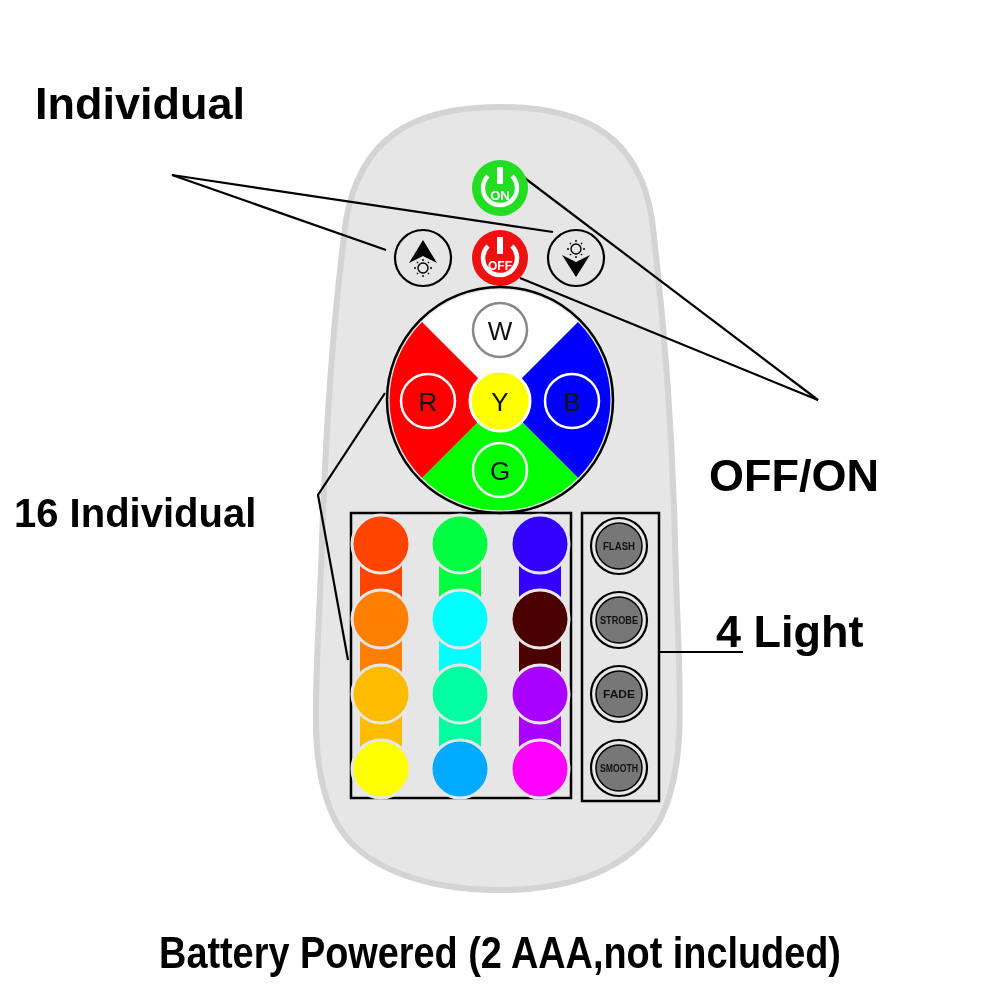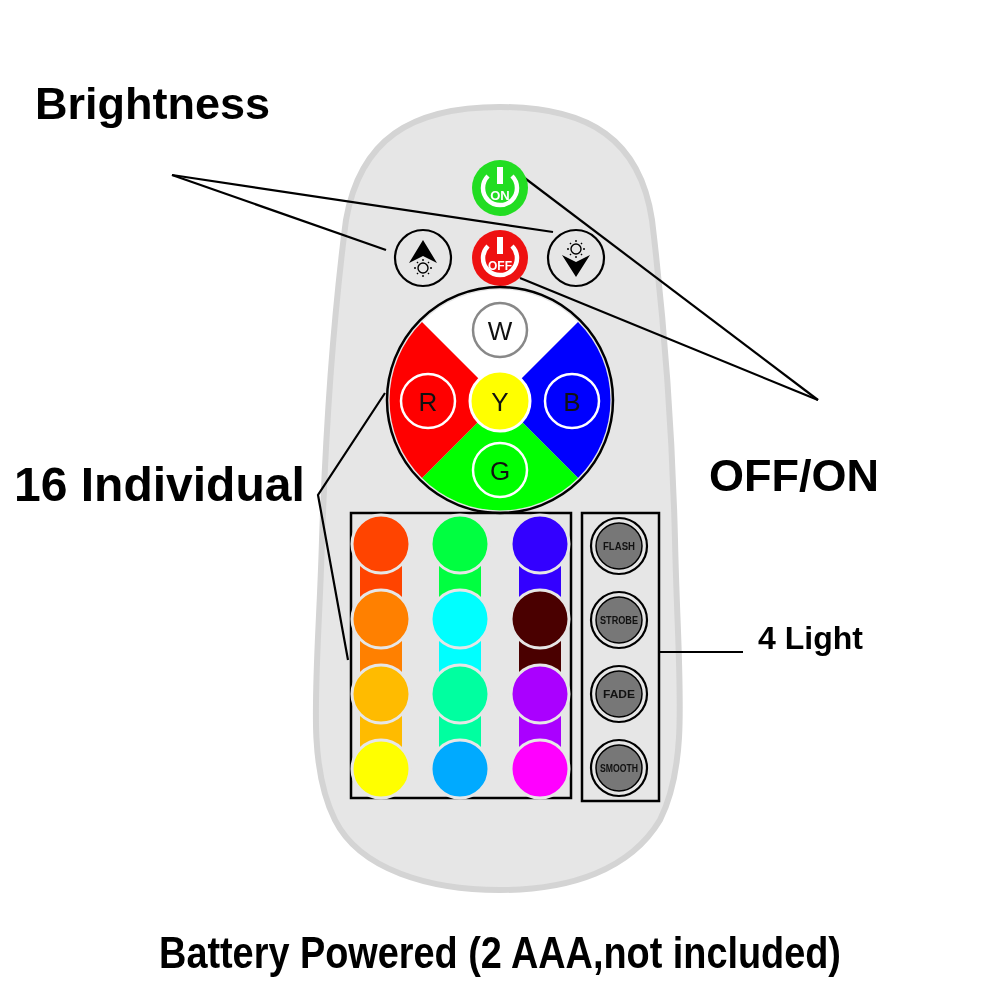--- a/index.html
+++ b/index.html
@@ -1,32 +1,32 @@
 <!DOCTYPE html>
 <html><head>
 <meta charset="utf-8">
 <style>
   html, body { margin: 0; padding: 0; background: #ffffff; }
   body { width: 1000px; height: 1000px; position: relative; overflow: hidden;
          font-family: "Liberation Sans", "DejaVu Sans", sans-serif; }
   .label { position: absolute; font-weight: bold; color: #000; line-height: 1.05; margin: 0; }
   #lbl-brightness { left: 35px; top: 80px; font-size: 45px; }
-  #lbl-colors { left: 14px; top: 460px; font-size: 48px; }
+  #lbl-colors { left: 14px; top: 492px; font-size: 40px; }
   #lbl-offon { left: 709px; top: 408px; font-size: 45px; margin-top: 44px; }
-  #lbl-modes { left: 758px; top: 608px; font-size: 32px; margin-top: 14px; }
+  #lbl-modes { left: 716px; top: 608px; font-size: 45px; }
   #lbl-battery { left: 0; width: 1000px; text-align: center; top: 930px; font-size: 44px;
                  transform: scaleX(0.86); transform-origin: 500px 0; letter-spacing: 0; }
   svg#remote { position: absolute; left: 0; top: 0; }
   .btn-text { font-family: "Liberation Sans", sans-serif; font-weight: bold; }
 </style>
 </head>
 <body>
 
 <div id="lbl-brightness" class="label">
-  <div>Brightness</div>
+  <div>Individual</div>
 </div>
 <div id="lbl-colors" class="label">
   <div>16 Individual</div>
 </div>
 <div id="lbl-offon" class="label">OFF/ON</div>
 <div id="lbl-modes" class="label">
   <div>4 Light</div>
 </div>
 <div id="lbl-battery" class="label">Battery Powered (2 AAA,not included)</div>
 

